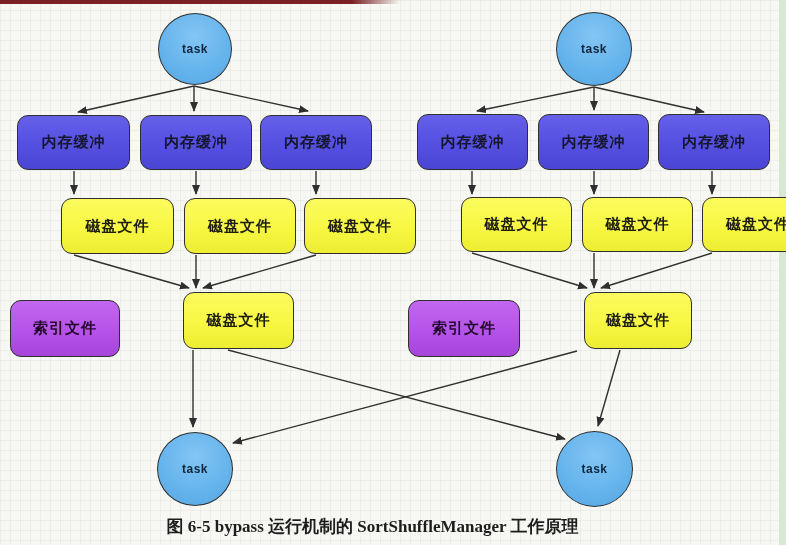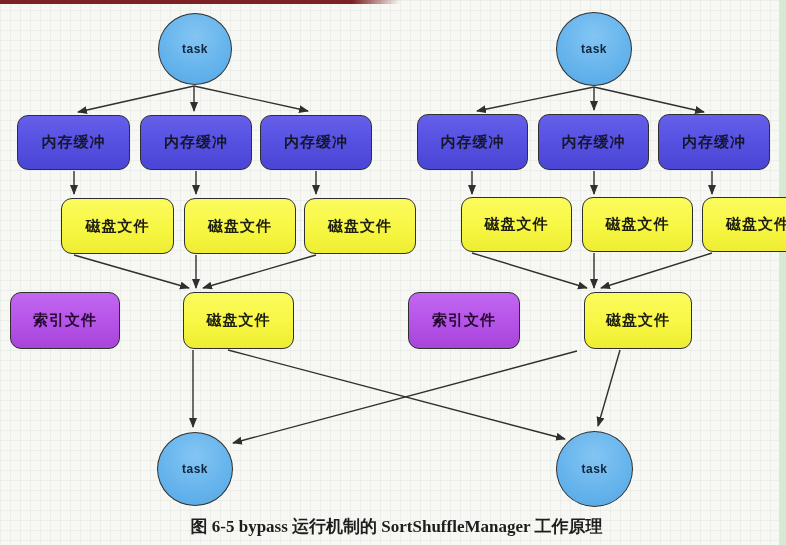--- a/index.html
+++ b/index.html
@@ -23,30 +23,30 @@
   svg.arrows{position:absolute;left:0;top:0;width:786px;height:545px;}
   svg.arrows line{stroke:var(--stroke,#2f2f2f);stroke-width:1.4;}
   .node{
     position:absolute;display:flex;align-items:center;justify-content:center;
     box-sizing:border-box;border:1.6px solid var(--stroke,#2f2f2f);
     font-size:15px;font-weight:bold;color:#16162c;letter-spacing:1px;
   }
   .rect{border-radius:11px;}
   .buffer{background:linear-gradient(180deg,#655fe9 0%, var(--memory-buffer-fill,#5752e2) 45%, #4a45d4 100%);}
   .disk{background:linear-gradient(180deg,#fbfb5e 0%, var(--disk-file-fill,#f7f743) 55%, #eded33 100%);color:#1d1d10;margin-left:44px;}
-  .index{background:linear-gradient(180deg,#c267f0 0%, var(--index-file-fill,#b553e8) 55%, #a744da 100%);color:#23082e;}
+  .index{background:linear-gradient(180deg,#c267f0 0%, var(--index-file-fill,#b553e8) 55%, #a744da 100%);color:#23082e;margin-top:8px;}
   .ellipse{
     border-radius:50%;
     background:radial-gradient(circle at 50% 32%, #83c5f3 0%, var(--task-fill,#64b3ec) 60%, #55a5e2 100%);
     font-size:12px;letter-spacing:.5px;color:#10243a;
   }
   .caption{
     position:absolute;left:0;top:515px;width:745px;text-align:center;
     font-family:"Liberation Serif","DejaVu Serif",serif;font-weight:bold;
-    font-size:17px;color:var(--caption-text,#1d1d1d);padding-left:24px;
+    font-size:17px;color:var(--caption-text,#1d1d1d);
   }
   .watermark{
     position:absolute;right:6px;top:517px;
     font-size:15px;color:var(--watermark-text,#99a2ab);letter-spacing:1px;
   }
 </style>
 </head>
 <body>
 
 <div id="stage">

